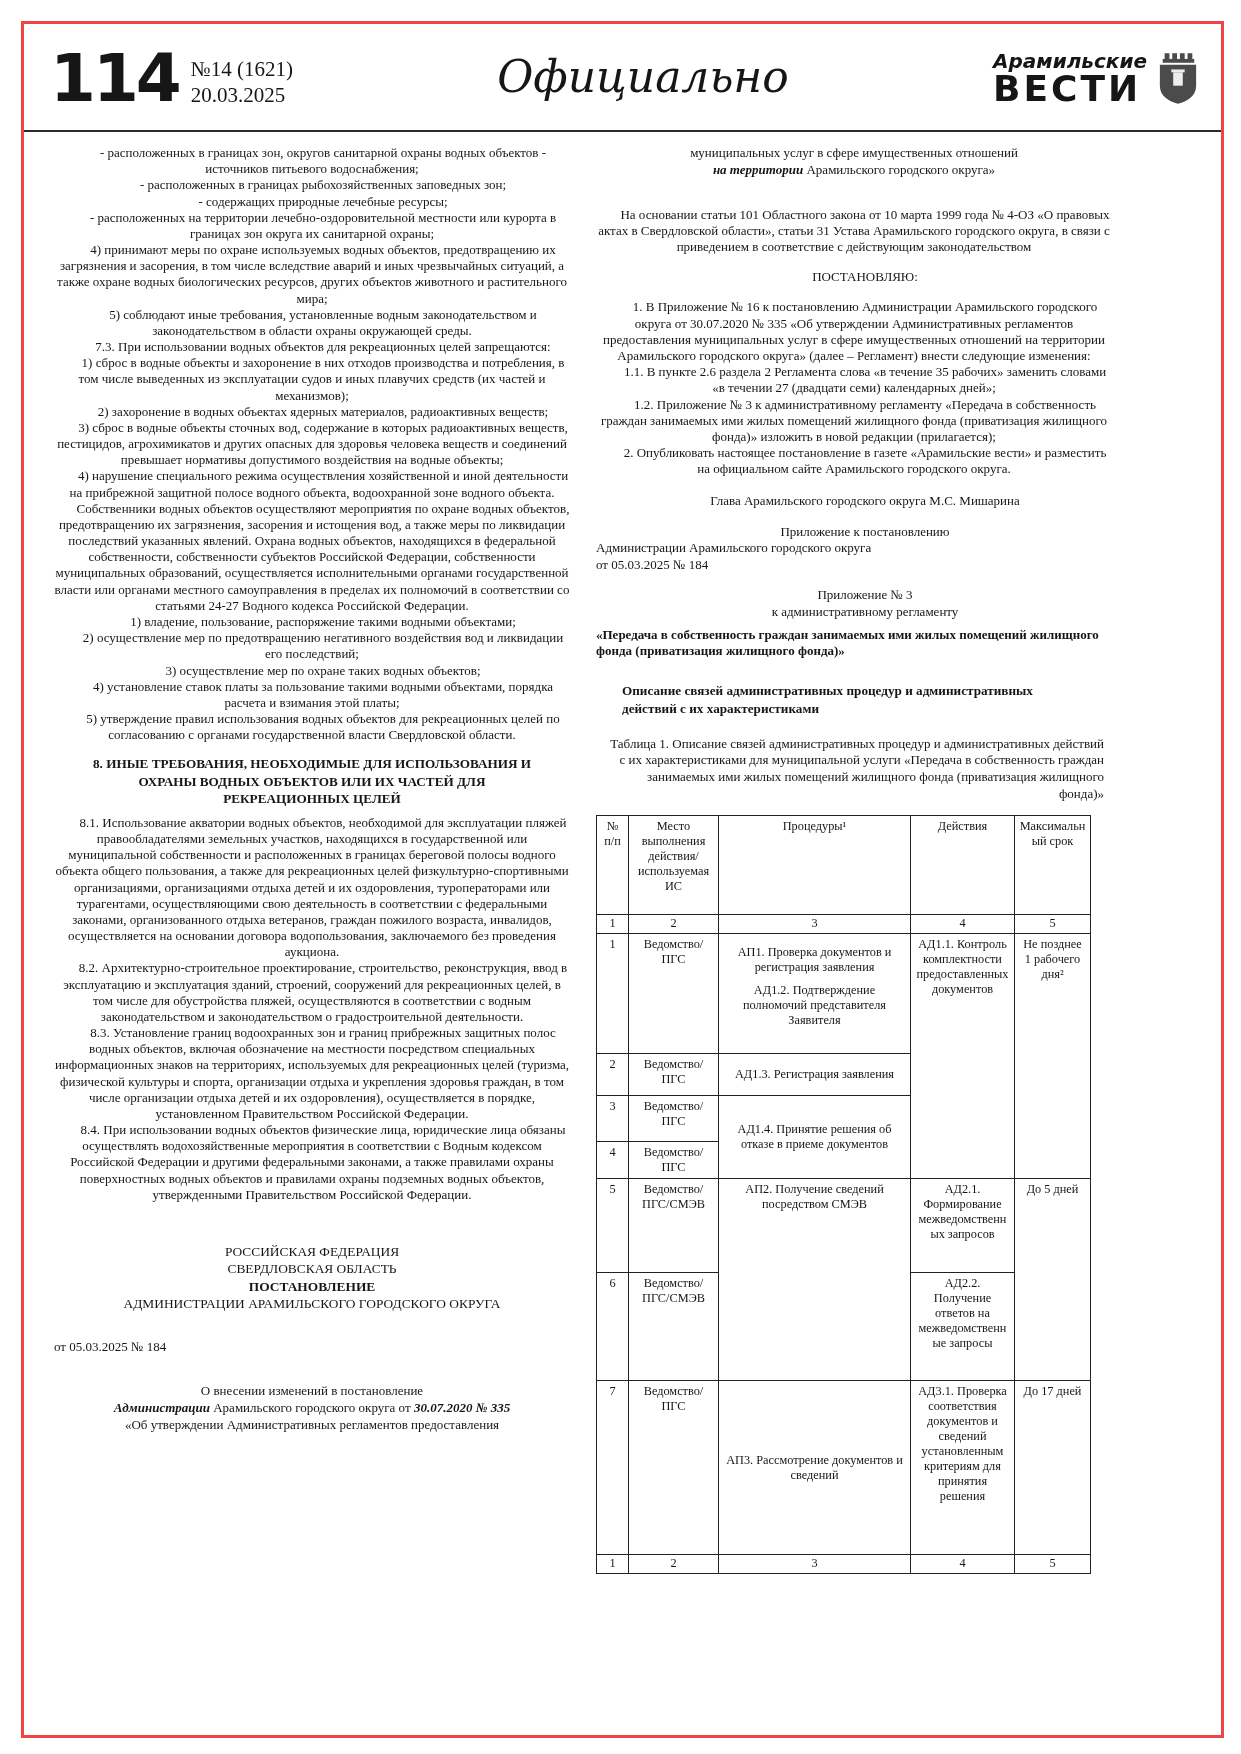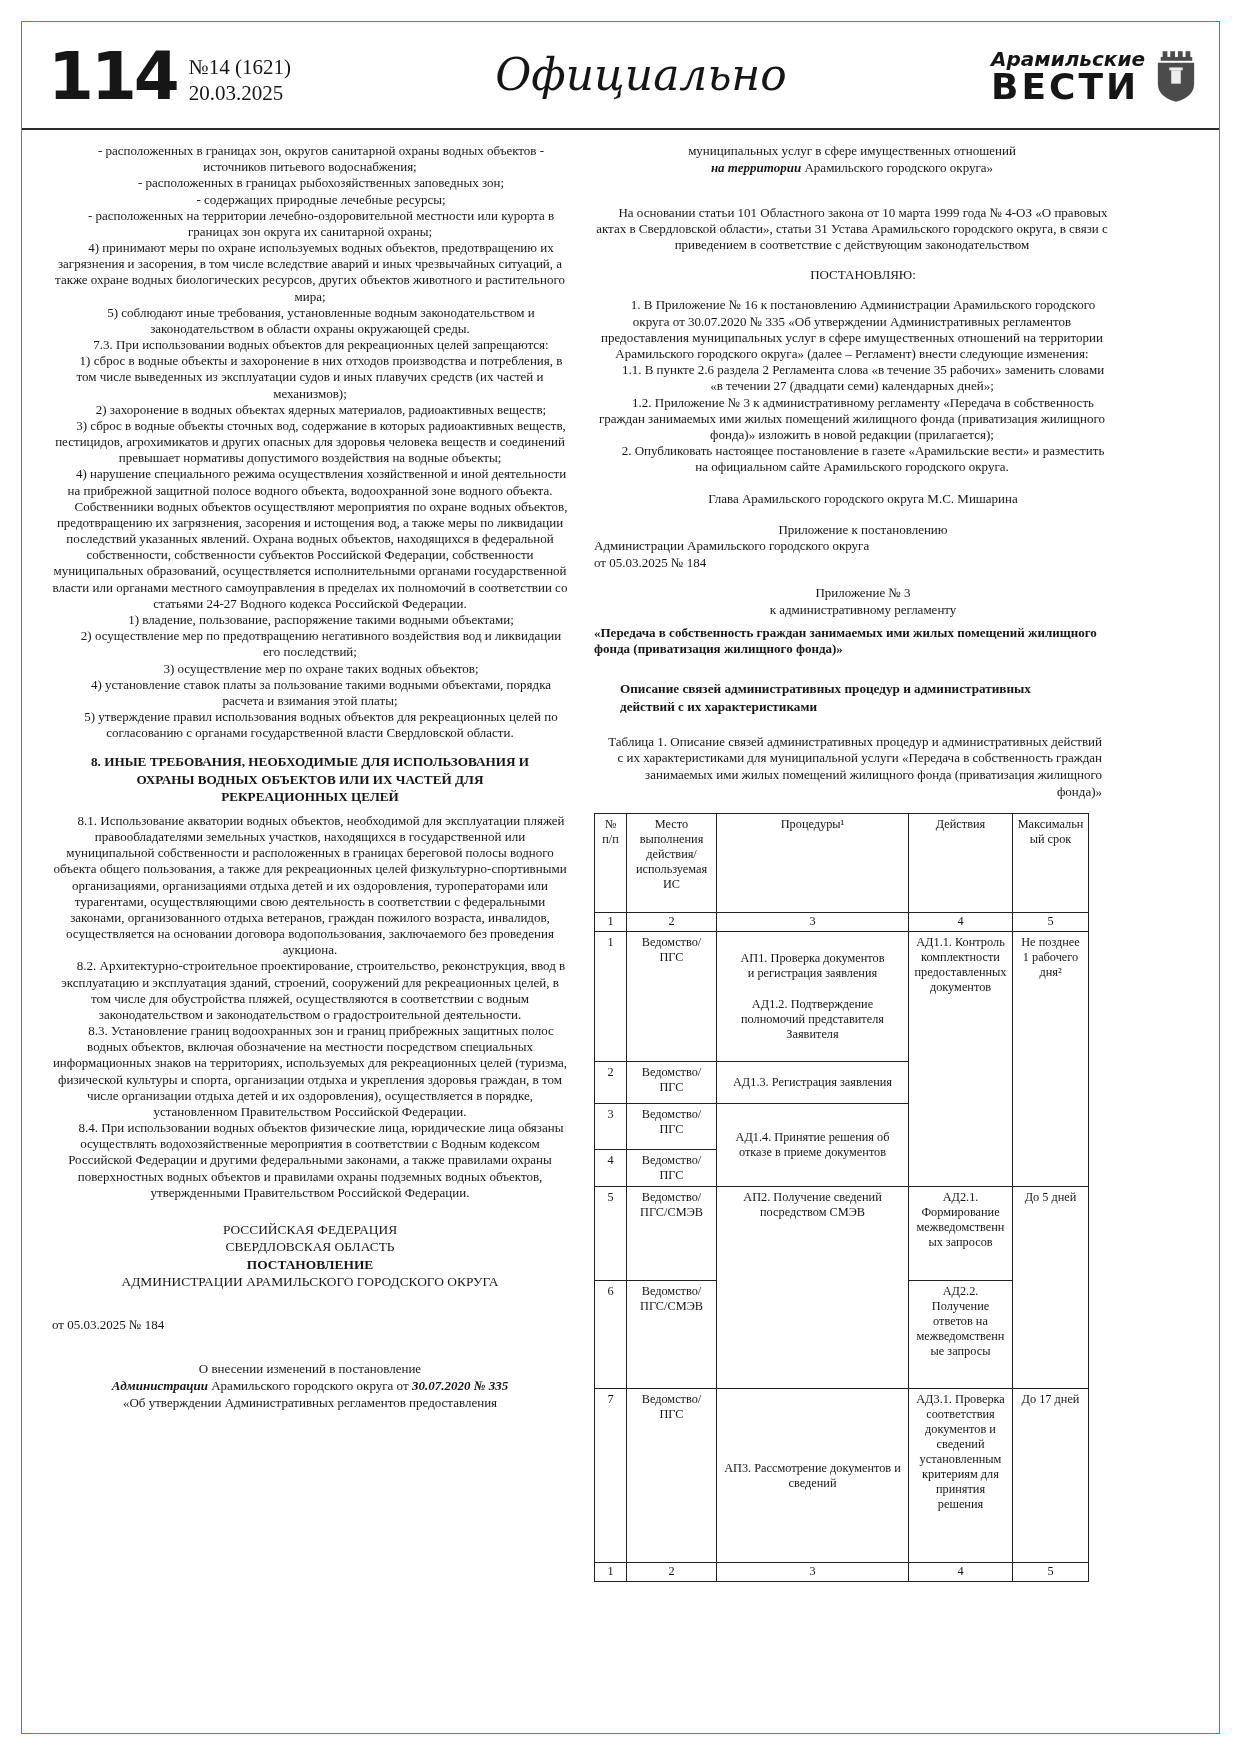--- a/index.html
+++ b/index.html
@@ -1,18 +1,18 @@
 <!DOCTYPE html>
 <html lang="ru"><head>
 <meta charset="utf-8">
 <style>
   html,body{margin:0;padding:0;}
   body{width:1241px;height:1754px;background:#f4f4f2;font-family:"Liberation Serif",serif;color:#161616;}
   .page{position:relative;width:1241px;height:1754px;background:#ffffff;overflow:hidden;}
-  .frame{position:absolute;left:21px;top:21px;width:1197px;height:1711px;border:1px solid #ef4444;background:#fff;overflow:hidden;}
+  .frame{position:absolute;left:21px;top:21px;width:1197px;height:1711px;border:3px solid #ef4444;background:#fff;overflow:hidden;}
 
   
   .masthead{display:flex;align-items:center;height:102px;padding:4px 22px 0 26px;}
   .pagenum{font-family:"DejaVu Sans",sans-serif;font-weight:bold;font-size:66px;line-height:.95;letter-spacing:-3px;}
   .issue-block{margin-left:12px;font-size:21px;line-height:1.25;padding-top:6px;}
   .section-title{flex:1;text-align:center;font-family:"DejaVu Serif",serif;font-style:italic;font-size:44px;padding-bottom:6px;}
   .brand{display:flex;align-items:center;gap:10px;}
   .brand-text{text-align:left;}
   .brand-top{font-family:"DejaVu Sans",sans-serif;font-weight:bold;font-style:italic;font-size:20px;line-height:1;}
   .brand-bottom{font-family:"DejaVu Sans",sans-serif;font-weight:bold;font-size:36px;line-height:1;letter-spacing:3px;}
@@ -22,41 +22,41 @@
   
   .columns{display:flex;gap:26px;padding:13px 0 0 30px;}
   .col{width:516px;overflow:hidden;}
   p{margin:0;}
   .body{font-size:13px;line-height:1.245;text-align:justify;}
   .ind{text-indent:22px;text-align:center;}
   .cline{text-align:center;font-size:13px;line-height:1.3;}
   .bold{font-weight:bold;}
   .bi{font-weight:bold;font-style:italic;}
   .sechead{font-weight:bold;font-size:13.2px;line-height:1.3;text-align:center;margin:12px 24px 8px;}
-  .decree{margin-top:20px;}
+  .decree{margin-top:40px;}
   .decree .cline{font-size:13.4px;}
   .dateline{margin:26px 0 0;font-size:13px;}
   .title-block{margin-top:28px;}
   .gap-top{margin-top:28px;}
   .gap-sm{margin-top:14px;}
   .gap-xs{margin-top:6px;}
   .signer{margin:16px 0 14px;}
   .appline{font-size:13px;line-height:1.28;}
   .h2{font-weight:bold;font-size:13.2px;line-height:1.35;margin:22px 26px 0;}
   .caption{font-size:13px;line-height:1.3;text-align:right;margin:18px 8px 0;}
 
   
   table.proc{border-collapse:collapse;width:494px;margin-top:12px;font-size:12.3px;line-height:1.22;table-layout:fixed;}
   table.proc td{border:1px solid #222;padding:3px 4px;vertical-align:top;text-align:center;overflow-wrap:break-word;}
   table.proc .thead td{height:92px;}
   table.proc .tnum td{height:16px;padding:1px 2px;}
   tr.r1{height:120px;} tr.r2{height:42px;} tr.r3{height:46px;} tr.r4{height:26px;}
   tr.r5{height:94px;} tr.r6{height:108px;} tr.r7{height:174px;}
   table.proc .vmid{vertical-align:middle;}
-  table.proc p{margin:16px;}
+  table.proc p{margin:8px;}
   table.proc .cell-sub{margin-top:2px;}
 </style>
 </head>
 <body>
 
 <div class="page">
   <div class="frame">
 
     <header class="masthead">
       <div class="pagenum">114</div>

